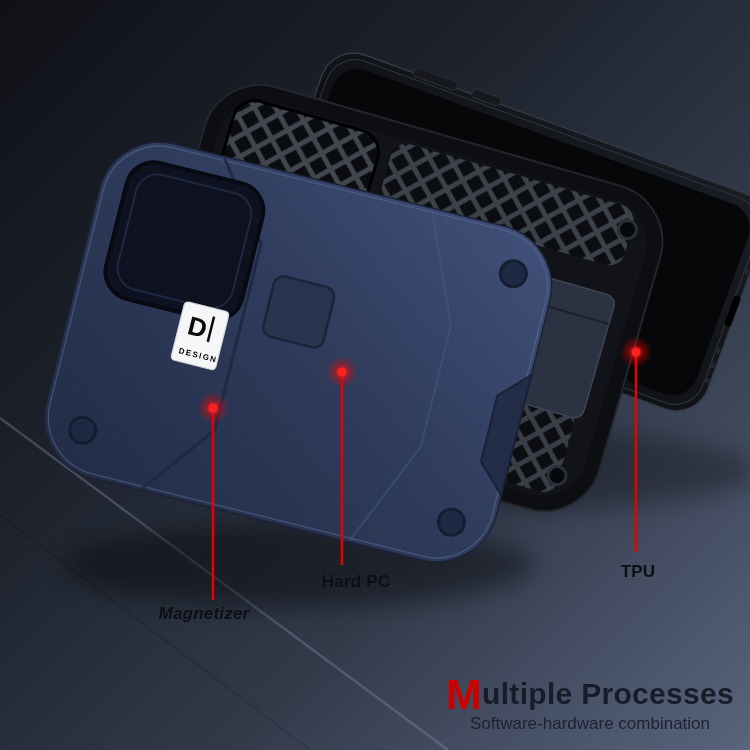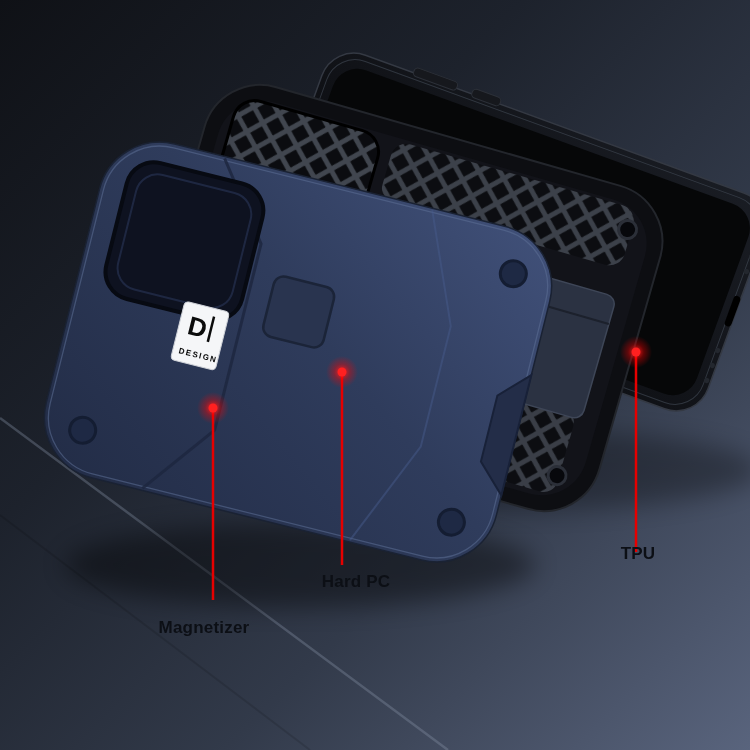--- a/index.html
+++ b/index.html
@@ -132,18 +132,24 @@
       <line x1="342" y1="374" x2="342" y2="565" stroke="#e60000" stroke-width="2.5"></line>
       <circle cx="342" cy="372" r="16" fill="url(#glow)"></circle>
       <circle cx="342" cy="372" r="4.5" fill="#ff2020"></circle>
 
       <line x1="636" y1="354" x2="636" y2="552" stroke="#e60000" stroke-width="2.5"></line>
       <circle cx="636" cy="352" r="16" fill="url(#glow)"></circle>
       <circle cx="636" cy="352" r="4.5" fill="#ff2020"></circle>
     </g>
   </svg>
 
-  <div class="callout-label" style="left:204px;top:618px;">Magnetizer</div>
+  <div class="callout-label" style="left:204px;top:604px;font-style:italic;">Magnetizer</div>
   <div class="callout-label" style="left:356px;top:572px;">Hard PC</div>
-  <div class="callout-label" style="left:638px;top:544px;">TPU</div>
+  <div class="callout-label" style="left:638px;top:562px;">TPU</div>
 
+  <div id="caption">
+    <div id="caption-title">
+      <span class="initial">M</span><span>ultiple Processes</span>
+    </div>
+    <div id="caption-subtitle">Software-hardware combination</div>
+  </div>
 
 </div>
 
 </body></html>

